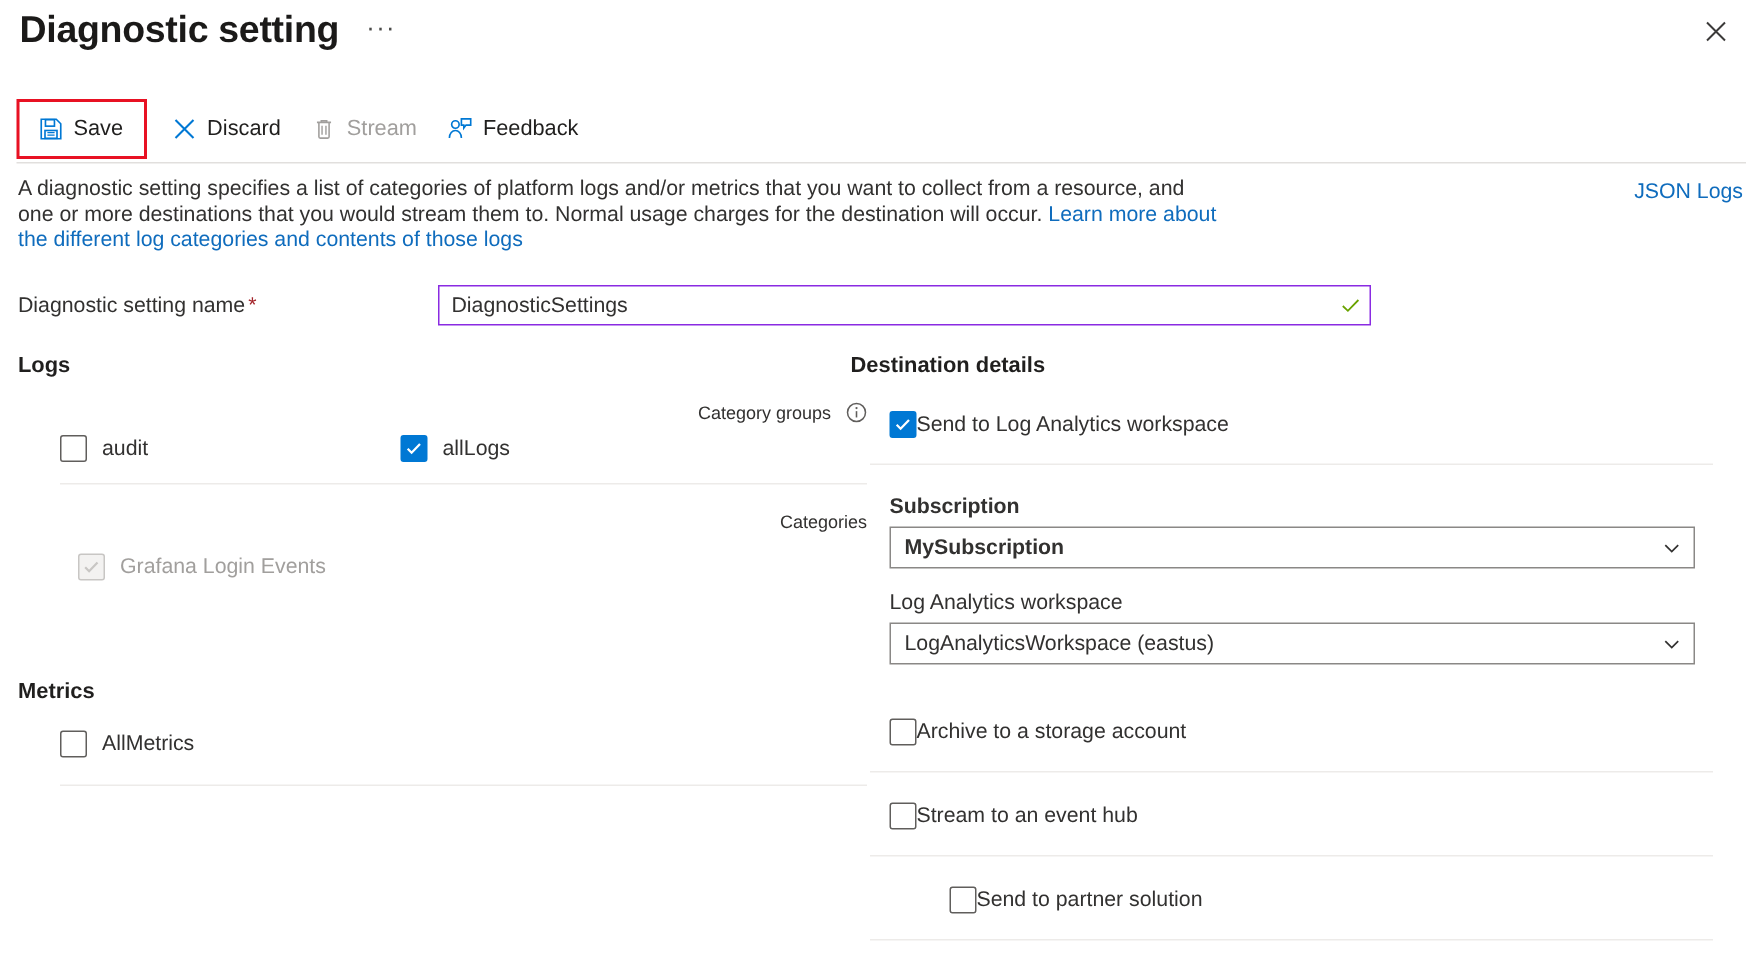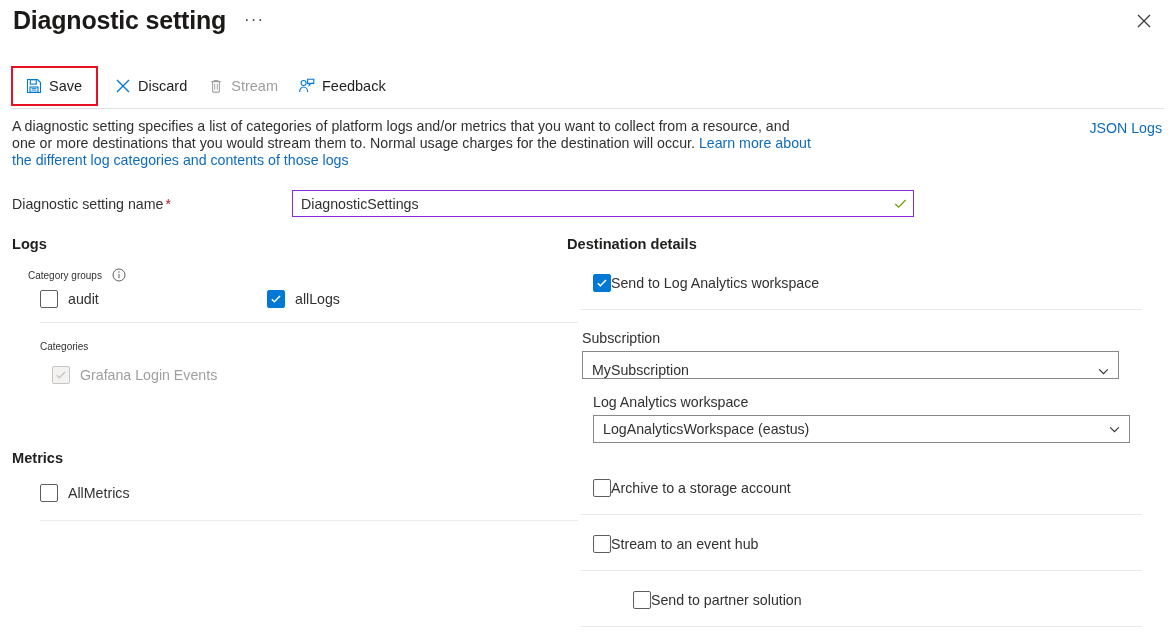--- a/index.html
+++ b/index.html
@@ -89,22 +89,22 @@
   .valid-check { width: 26px; display:flex; align-items:center; justify-content:center; }
 
   
   .col-left  { position: absolute; left: 12px;  top: 236px; width: 566px; }
   .col-right { position: absolute; left: 567px; top: 236px; width: 575px; }
 
   .section-head {
     font-size: 14.6px; font-weight: 700; color: #201f1e; margin: 0 0 16px 0;
   }
   .sub-label {
-    font-size: 10px; color: #323130;
-    display: flex; align-items: center; gap: 10px; margin: 0 0 8px 16px;
+    font-size: 12px; color: #323130;
+    display: flex; align-items: center; gap: 10px; margin: 0 0 8px 16px; justify-content: flex-end;
   }
   .info-icon { display:flex; align-items:center; cursor:pointer; }
 
   .cb-row {
     display: flex; align-items: center; gap: 10px;
     font-size: 14.2px; color: #323130; cursor: pointer;
   }
   .cb-row.disabled { color: #a19f9d; cursor: default; }
   .cb {
     width: 18px; height: 18px; flex: 0 0 18px;
@@ -291,23 +291,23 @@
           <svg width="12" height="12" viewBox="0 0 12 12">
             <path d="M1.8 6.2 L4.4 8.8 L10 3" fill="none" stroke="#ffffff" stroke-width="1.5"></path>
           </svg>
         </span>
         <span>Send to Log Analytics workspace</span>
       </div>
     </div>
 
     <div class="hr" style="margin-left:13px;margin-top:17px;"></div>
 
-    <div style="margin-left:15px;margin-top:20px;">
+    <div style="margin-left:26px;margin-top:20px;font-weight:bold;">
       <div class="field-label">Subscription</div>
-      <div class="select" style="width:537px;align-items:flex-end;">
+      <div class="select" style="width:537px;">
         <span class="select-value">MySubscription</span>
         <span class="chev">
           <svg width="13" height="13" viewBox="0 0 13 13">
             <path d="M2.2 4.4 L6.5 8.7 L10.8 4.4" fill="none" stroke="#323130" stroke-width="1.15"></path>
           </svg>
         </span>
       </div>
     </div>
 
     <div style="margin-left:26px;margin-top:15px;">

